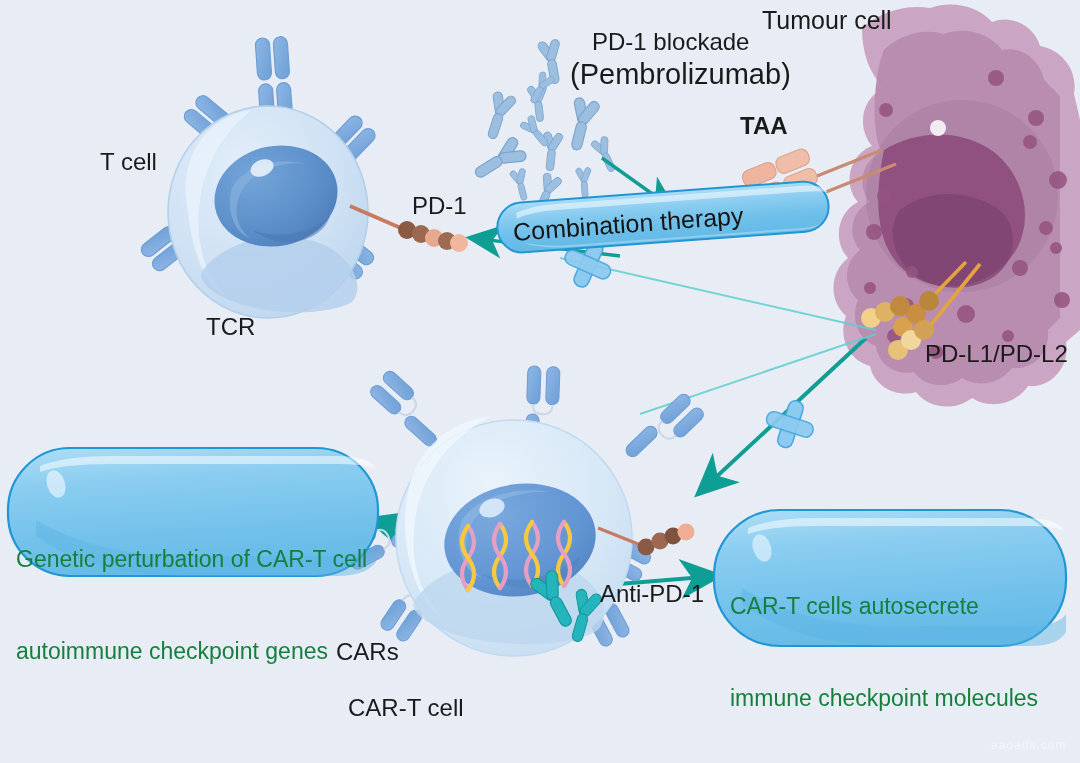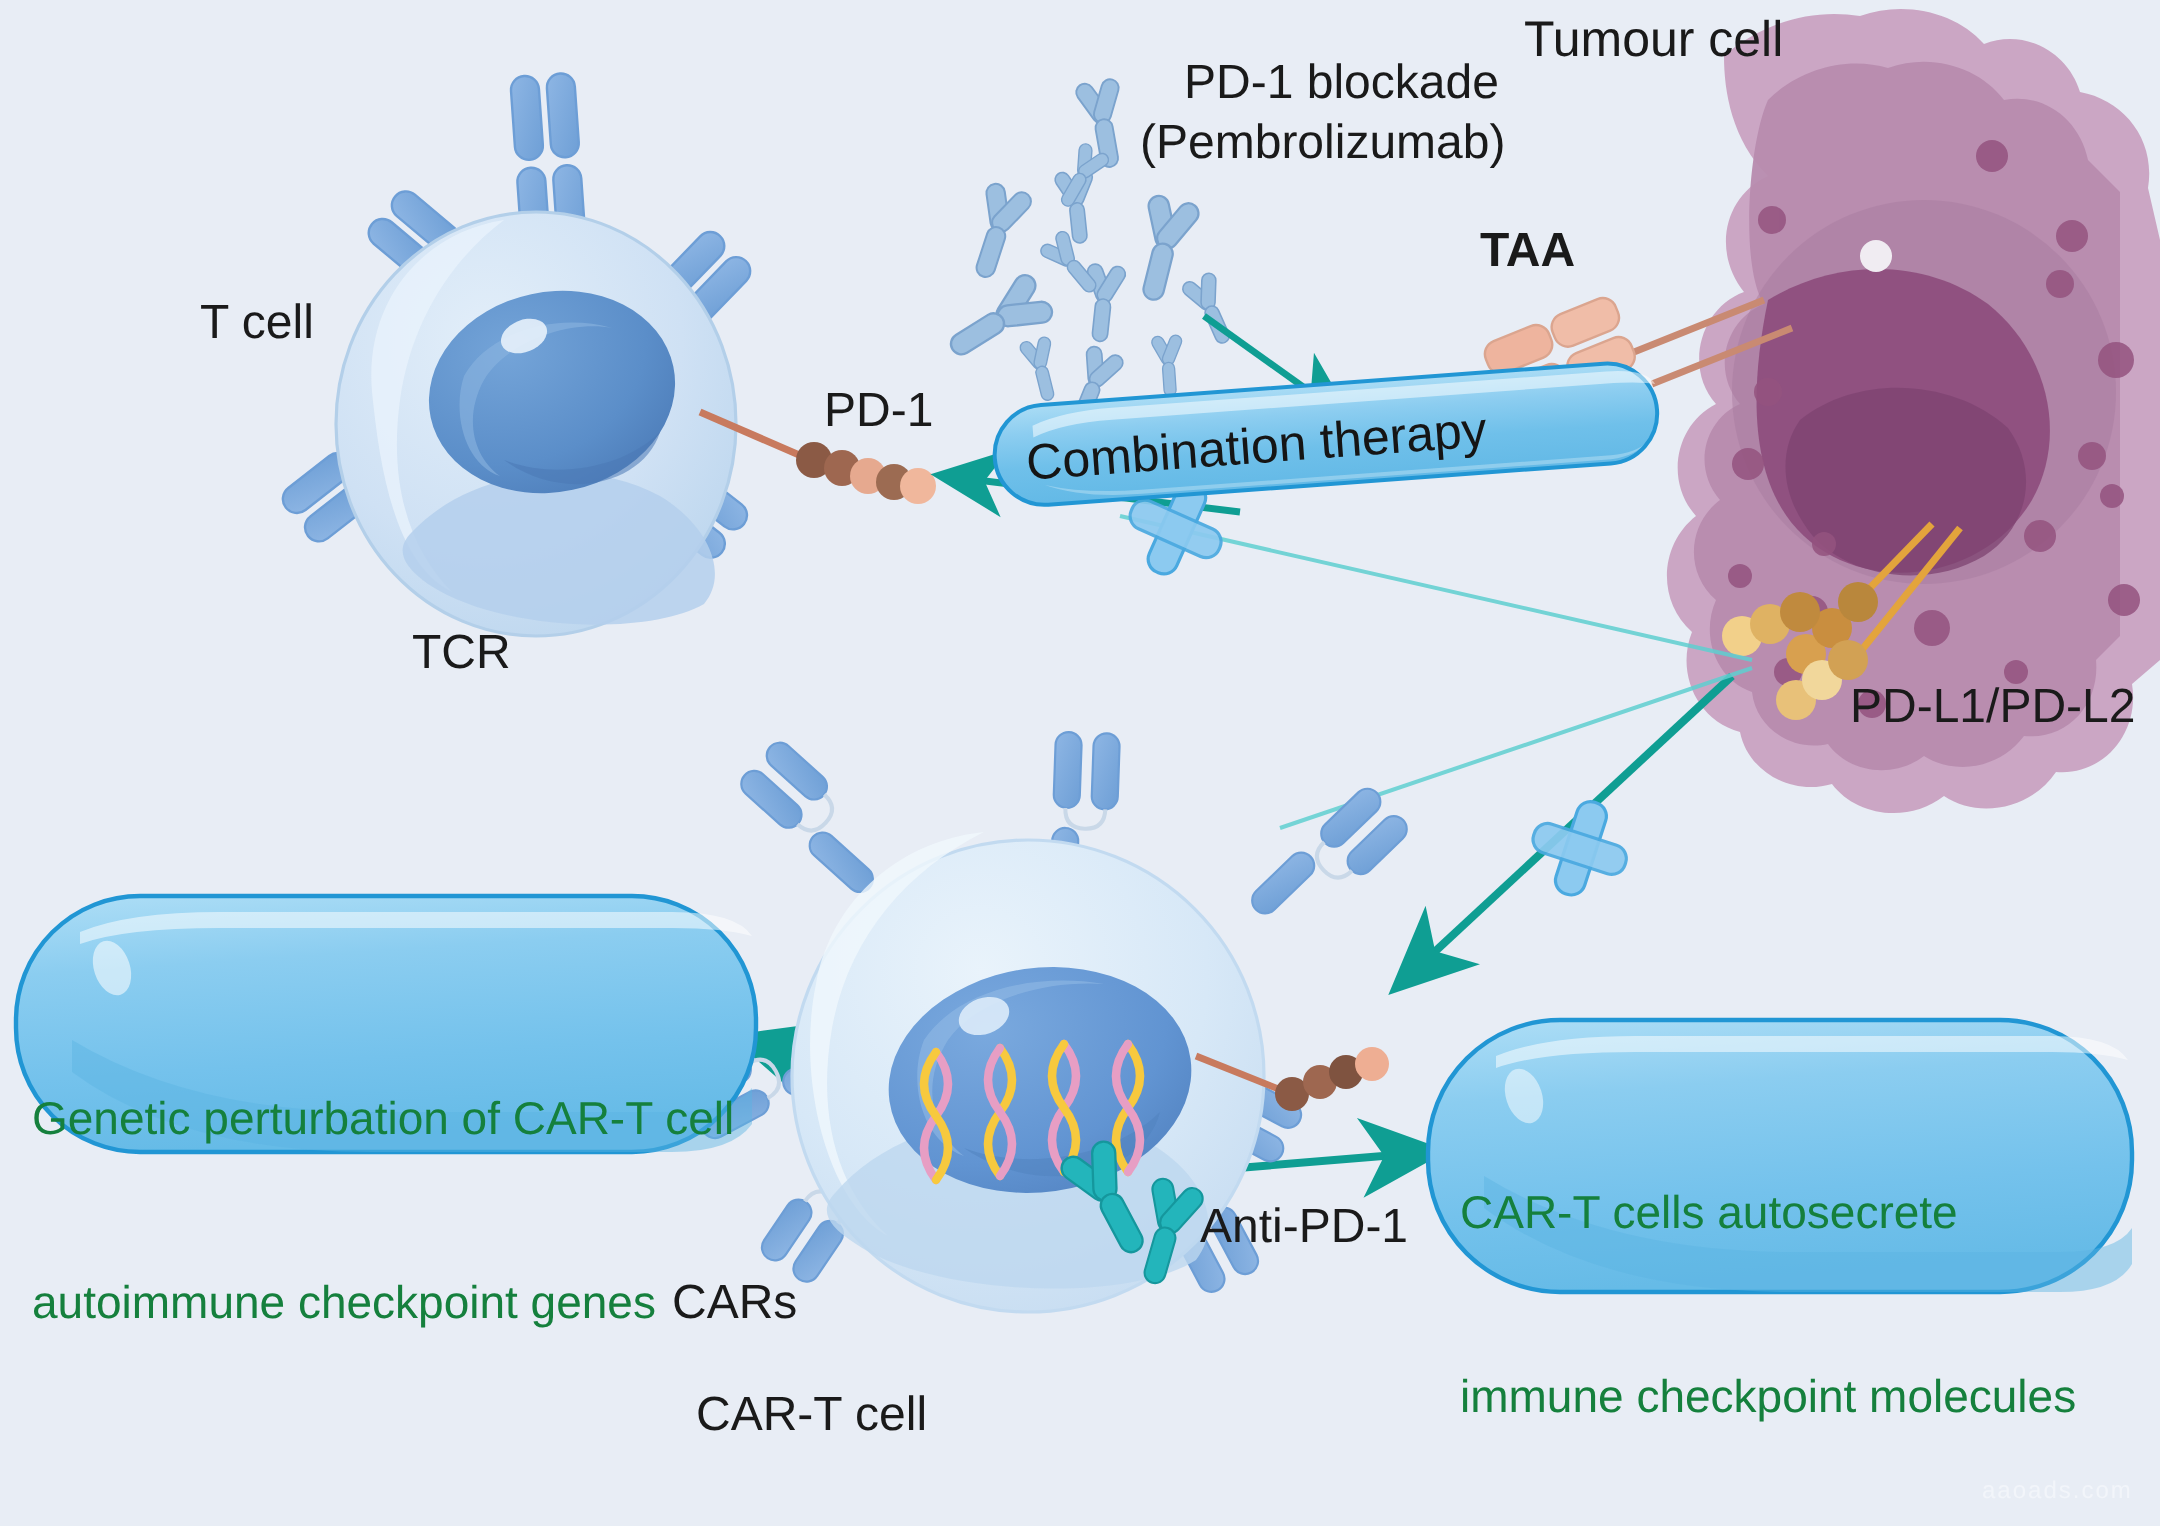--- a/index.html
+++ b/index.html
@@ -16,27 +16,27 @@
   .lbl{
     position:absolute;
     color:#1a1a1a;
     font-family:"Liberation Sans", sans-serif;
     white-space:pre;
     line-height:1.16;
     user-select:none;
   }
   .lbl-tumour{left:762px;top:6px;font-size:25px;}
   .lbl-pdblock{left:592px;top:28px;font-size:24px;}
-  .lbl-pemb{left:570px;top:58px;font-size:24px;}
+  .lbl-pemb{left:570px;top:58px;font-size:29px;}
   .lbl-taa{left:740px;top:112px;font-size:24px;font-weight:bold;}
   .lbl-tcell{left:100px;top:148px;font-size:24px;}
   .lbl-pd1{left:412px;top:192px;font-size:24px;}
   .lbl-tcr{left:206px;top:303px;font-size:24px;margin-top:10px;}
   .lbl-pdl1{left:925px;top:340px;font-size:24px;}
-  .lbl-antipd1{left:600px;top:600px;font-size:24px;}
+  .lbl-antipd1{left:600px;top:580px;font-size:24px;}
   .lbl-cars{left:336px;top:638px;font-size:24px;}
   .lbl-cartcell{left:348px;top:694px;font-size:24px;}
 
   .boxtext{
     position:absolute;
     color:#15803d;
     font-family:"Liberation Sans", sans-serif;
     font-size:23px;
     line-height:1.33;
     white-space:pre;

